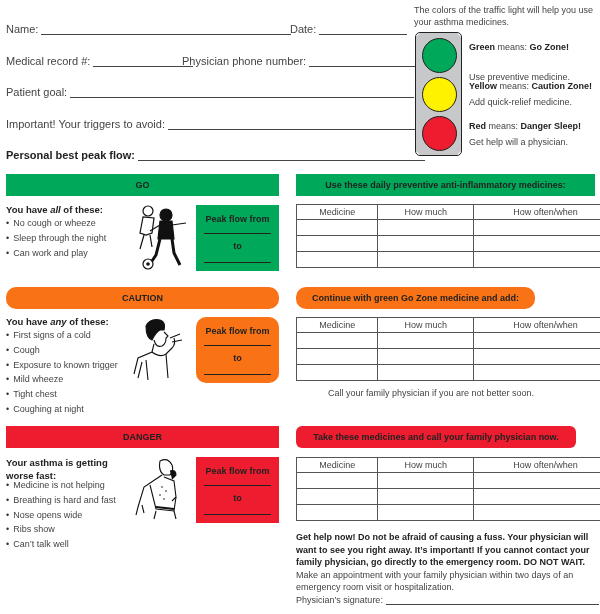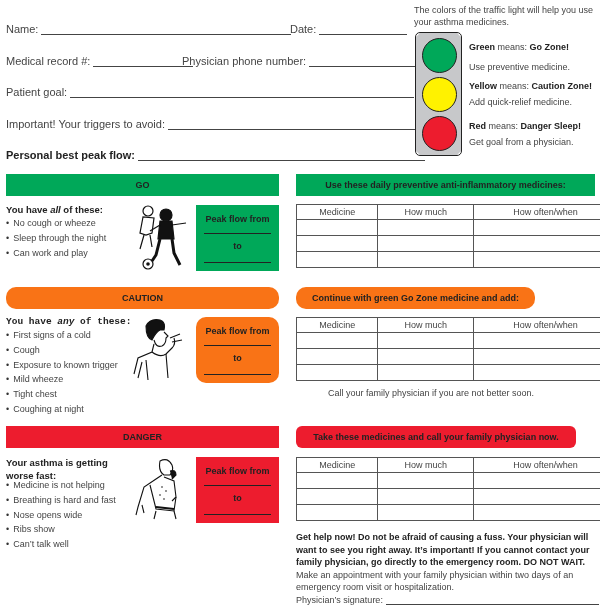--- a/index.html
+++ b/index.html
@@ -84,29 +84,29 @@
 <div class="abs intro">The colors of the traffic light will help you use your asthma medicines.</div>
 <div class="abs light"></div>
 <div class="abs light-outline">
   <div class="lamp" style="top:5px; background:#00a859;"></div>
   <div class="lamp" style="top:44px; background:#fff200;"></div>
   <div class="lamp" style="top:83px; background:#ed1c2e;"></div>
 </div>
 
 <div class="legend" style="top:41px;">
   <div><b>Green</b><span> means: </span><b>Go Zone!</b></div>
-  <div style="margin-top:7px;">Use preventive medicine.</div>
+  <div style="margin-top:17px;">Use preventive medicine.</div>
 </div>
 <div class="legend" style="top:80px;">
   <div><b>Yellow</b><span> means: </span><b>Caution Zone!</b></div>
   <div style="margin-top:3px;">Add quick-relief medicine.</div>
 </div>
 <div class="legend" style="top:120px;">
   <div><b>Red</b><span> means: </span><b>Danger Sleep!</b></div>
-  <div style="margin-top:3px;">Get goal from a physician.</div>
+  <div style="margin-top:3px;">Get help will a physician.</div>
 </div>
 
 <div class="bar green" style="left:6px; top:174px; width:273px;">
   <span>GO</span>
 </div>
 <div class="bar green" style="left:296px; top:174px; width:299px;">
   <span>Use these daily preventive anti-inflammatory medicines:</span>
 </div>
 <div class="zone-head" style="top:203px;">
   <span>You have </span><i>all</i><span> of these:</span>
@@ -163,21 +163,21 @@
       </tr>
 </tbody>
   </table>
 
 <div class="bar yellow" style="left:6px; top:287px; width:273px;">
   <span>CAUTION</span>
 </div>
 <div class="bar yellow" style="left:296px; top:287px; width:239px;">
   <span>Continue with green Go Zone medicine and add:</span>
 </div>
-<div class="zone-head" style="top:315px;font-family:Liberation Mono, monospace;">
+<div class="zone-head" style="top:315px;">
   <span>You have </span><i>any</i><span> of these:</span>
 </div>
 <ul class="zone-list" style="top:328px;">
   <li>First signs of a cold</li>
   <li>Cough</li>
   <li>Exposure to known trigger</li>
   <li>Mild wheeze</li>
   <li>Tight chest</li>
   <li>Coughing at night</li>
 </ul>

